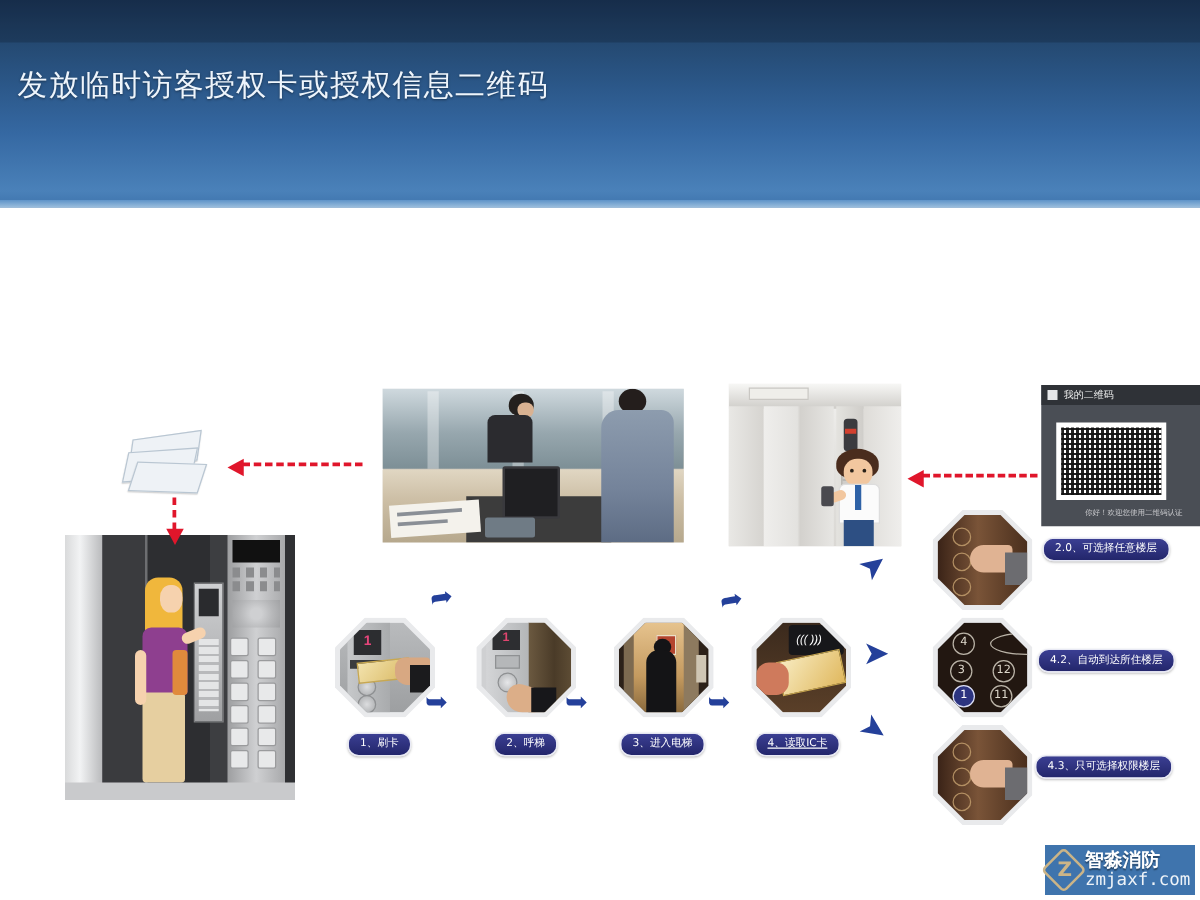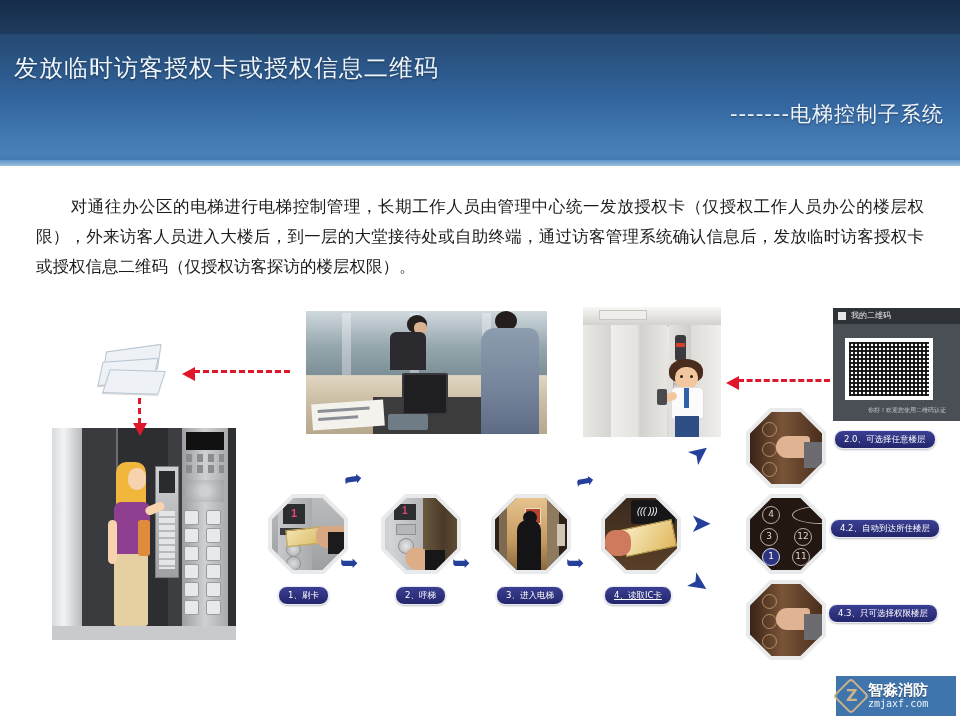--- a/index.html
+++ b/index.html
@@ -242,37 +242,35 @@
   #wm{position:absolute;left:836px;top:676px;width:120px;height:40px;
     background:#3f74ad;display:flex;align-items:center;}
   #wm .dia{width:26px;height:26px;margin:0 4px 0 2px;position:relative;}
   #wm .dia:before{content:"";position:absolute;inset:0;border:2px solid #cbb487;
     transform:rotate(45deg);border-radius:4px;}
   #wm .dia:after{content:"Z";position:absolute;left:8px;top:3px;color:#cbb487;font-size:16px;font-weight:bold;
     font-family:"DejaVu Sans",sans-serif;}
   #wm .tx{line-height:1.05;}
   #wm .tx .t1{color:#fff;font-size:15px;font-weight:bold;font-family:"DejaVu Sans",sans-serif;
     text-shadow:0 1px 1px rgba(0,0,0,.4);}
-  #wm .tx .t2{color:#eef3f8;font-size:10px;font-family:"DejaVu Sans Mono",monospace;}
+  #wm .tx .t2{color:#eef3f8;font-size:14px;font-family:"DejaVu Sans Mono",monospace;}
 
   .blue-arrow{position:absolute;color:#24409a;font-size:22px;line-height:1;
     font-family:"DejaVu Sans",sans-serif;font-weight:bold;}
 </style>
 </head>
 <body>
 
 <div id="slide">
 
   <div class="header">
     <div class="header-band"></div>
     <div class="title-main">发放临时访客授权卡或授权信息二维码</div>
-    <div class="title-sub">-------电梯控制子系统</div>
-  </div>
-
-  <div class="body-text">对通往办公区的电梯进行电梯控制管理，长期工作人员由管理中心统一发放授权卡（仅授权工作人员办公的楼层权限），外来访客人员进入大楼后，到一层的大堂接待处或自助终端，通过访客管理系统确认信息后，发放临时访客授权卡或授权信息二维码（仅授权访客探访的楼层权限）。</div>
+  </div>
+
 
   <div class="ph" id="reception">
     <div class="win"></div>
     <div class="glass" style="left:36px"></div>
     <div class="glass" style="left:104px"></div>
     <div class="glass" style="left:176px"></div>
     <div class="counter"></div>
     <div class="deskdark"></div>
     <div class="man-head"></div>
     <div class="man-face"></div>

